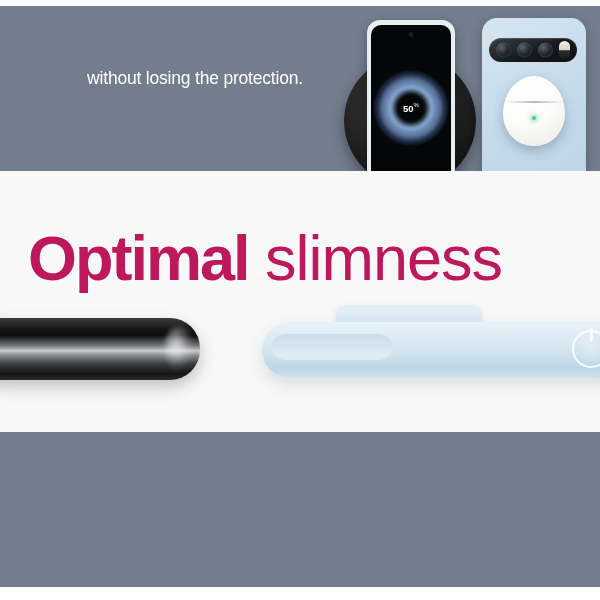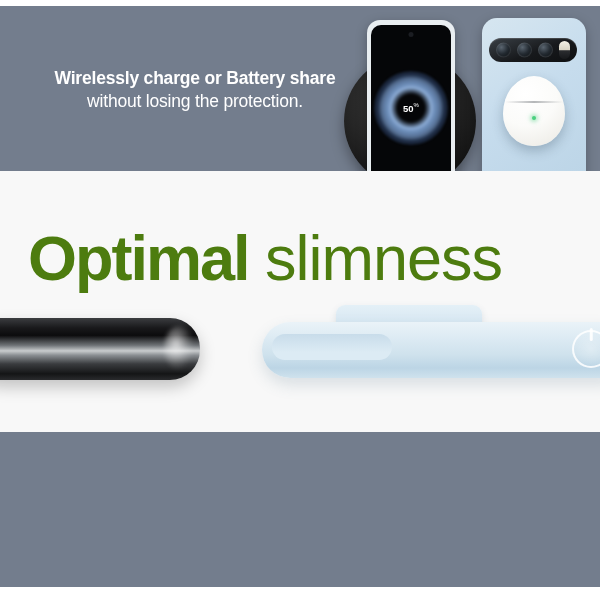--- a/index.html
+++ b/index.html
@@ -109,21 +109,21 @@
     box-shadow:0 0 4px 1.5px rgba(74,208,127,.55);
   }
 
   
   .panel-mid{
     position:absolute;left:0;top:171px;width:600px;height:261px;
     background:#f8f8f8;overflow:hidden;
   }
   .headline{
     position:absolute;left:28px;top:227px;width:572px;
-    font-size:63px;line-height:63px;color:#4d7c0f;white-space:nowrap;
+    font-size:63px;line-height:63px;color:#be185d;white-space:nowrap;
     letter-spacing:-2px;
   }
   .headline .w1{font-weight:bold;}
   .headline .w2{font-weight:300;letter-spacing:-1px;}
 
   
   .edge-black{
     position:absolute;left:-28px;top:318px;width:228px;height:62px;
     border-radius:30px;
     background:linear-gradient(180deg,
@@ -199,21 +199,20 @@
         <div class="lens c"></div>
         <div class="flash"></div>
       </div>
       <div class="buds-case">
         <div class="seam"></div>
         <div class="buds-led"></div>
       </div>
     </div>
 
     <div class="top-copy">
-      <div class="l1">Wirelessly charge or Battery share</div>
       <div class="l2">without losing the protection.</div>
     </div>
   </div>
 
   <div class="panel-mid"></div>
 
   <div class="headline"><span class="w1">Optimal</span><span class="w2"> <span>slimness</span></span></div>
 
   <div class="edge-black"></div>
   <div class="blue-bump"></div>

